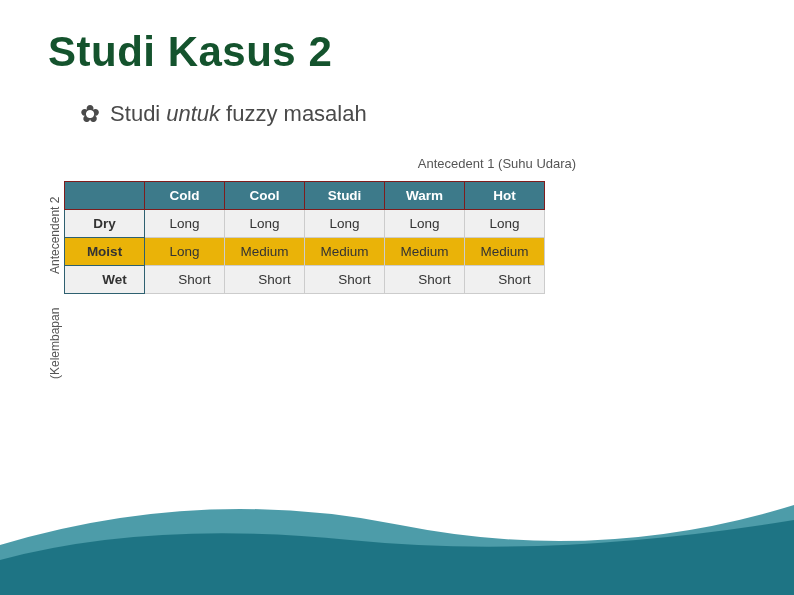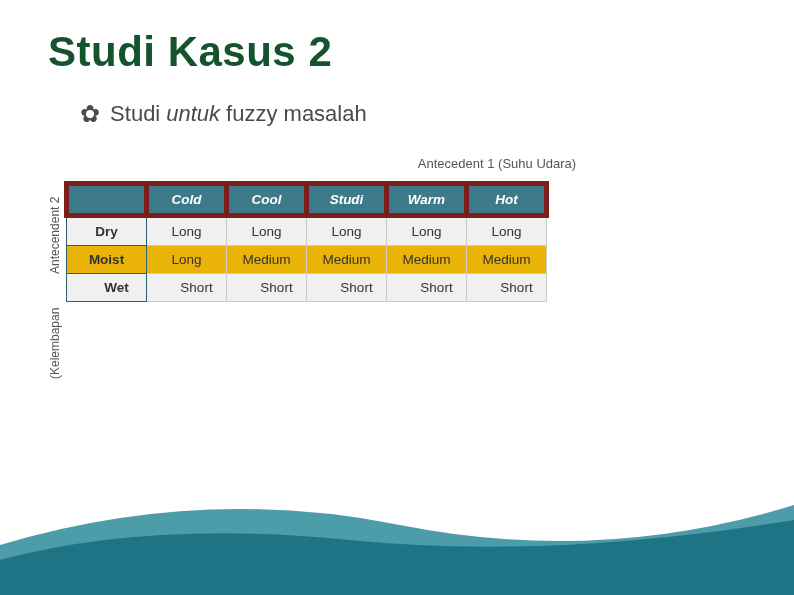--- a/index.html
+++ b/index.html
@@ -111,22 +111,21 @@
       padding: 6px 12px;
       text-align: center;
       min-width: 80px;
     }
 
     
     .header-row th {
       background-color: #3d7a8a;
       color: #ffffff;
       font-weight: 600;
-      border: 5px solid #7f1d1d;
-      font-style: italic;
+      border: 1px solid #7f1d1d;
     }
 
     
     .row-label {
       background-color: #3d7a8a;
       color: #ffffff;
       font-weight: 600;
       border: 1px solid #2e6070;
     }
 

